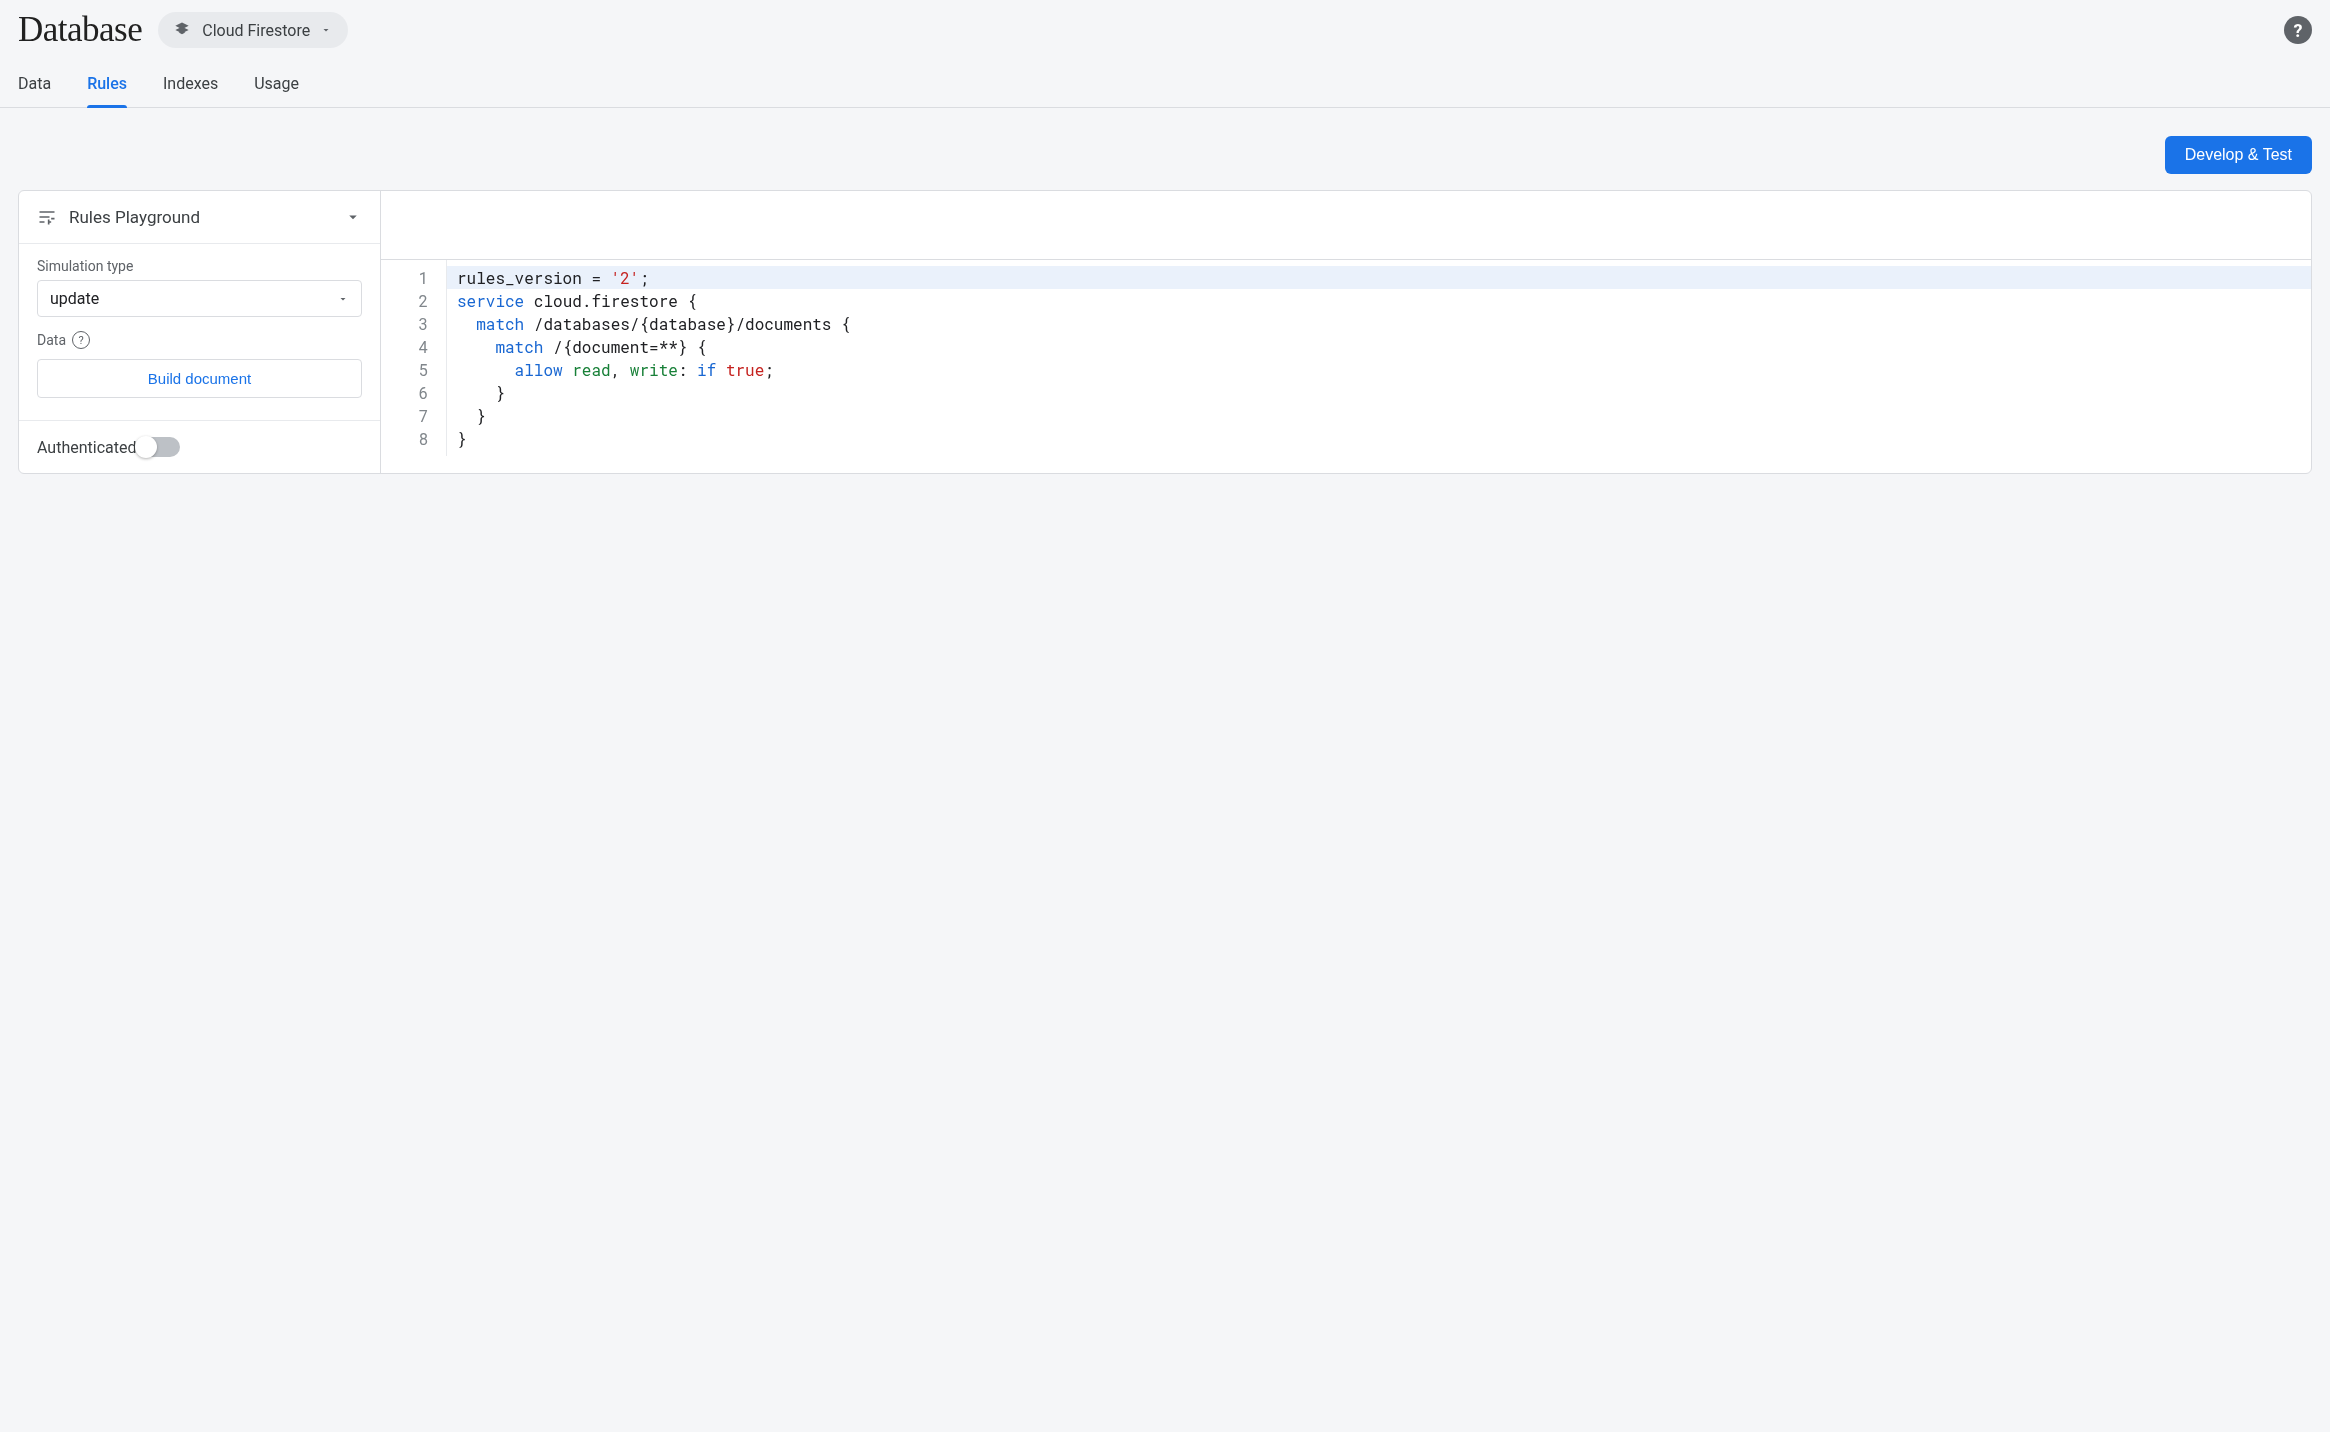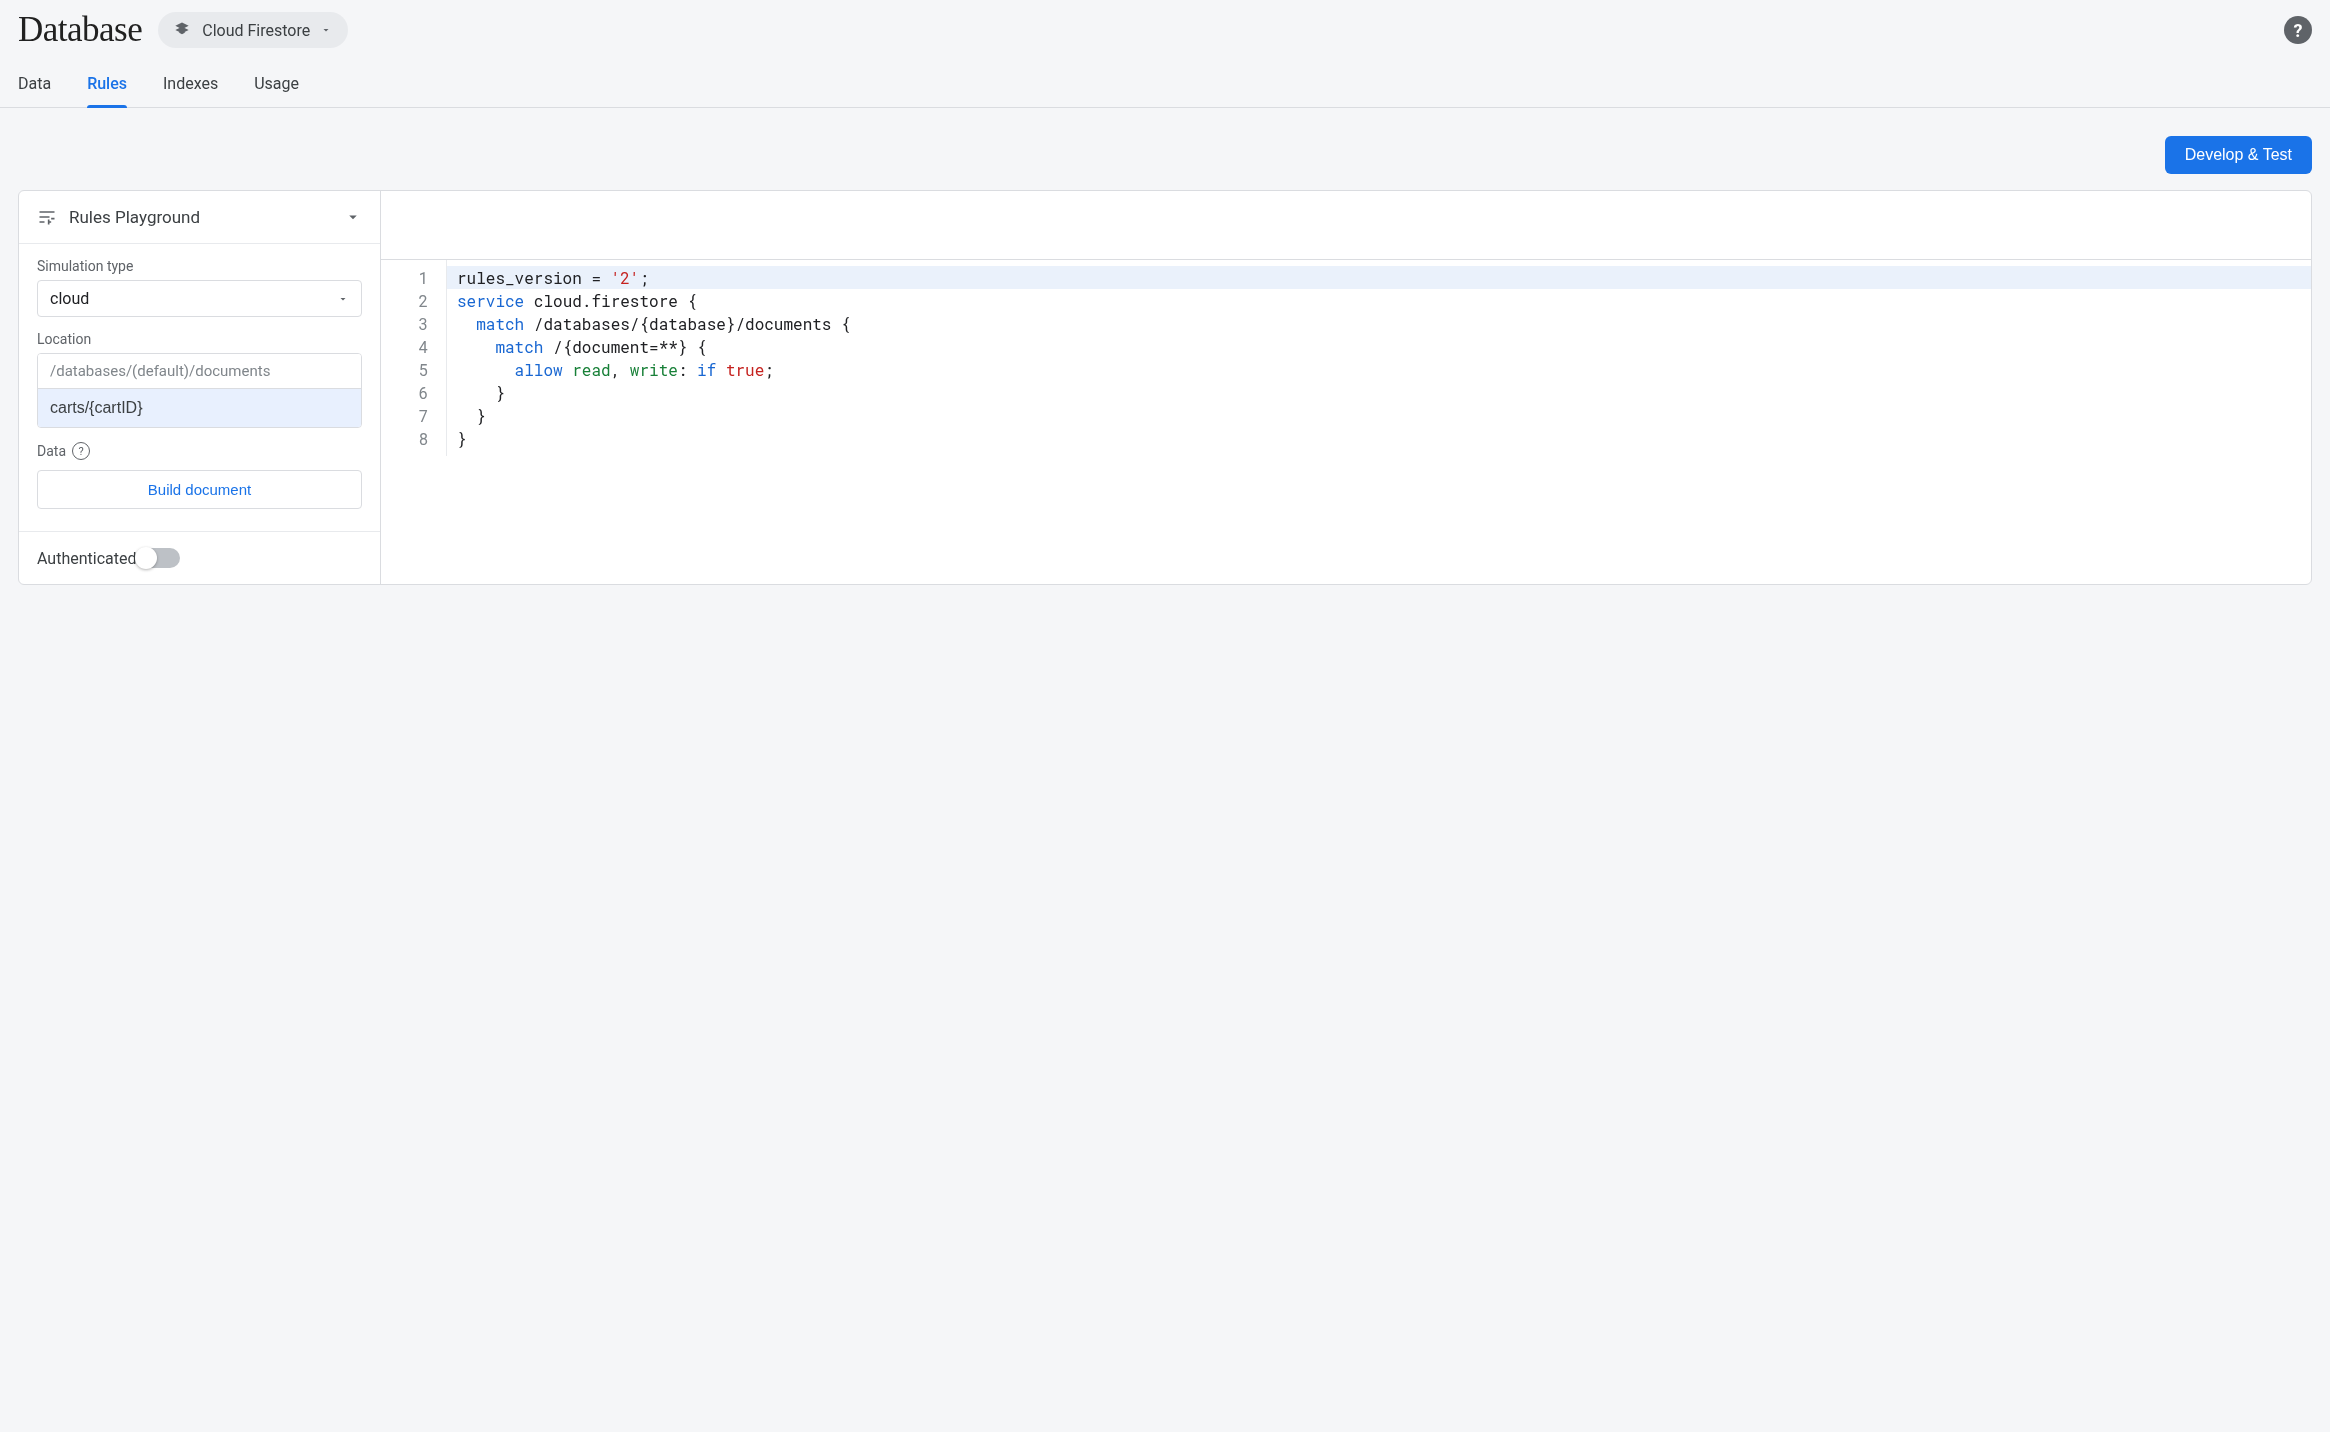--- a/index.html
+++ b/index.html
@@ -301,34 +301,27 @@
         </svg>
       <span class="title">Rules Playground</span>
       <svg class="chev" viewBox="0 0 24 24">
           <path d="M7 10l5 5 5-5z"></path>
         </svg>
     </div>
 
     <div class="sb-section">
       <div class="sb-label">Simulation type</div>
       <div class="sb-select">
-        <span>cloud</span>
+        <span>update</span>
         <svg viewBox="0 0 24 24">
             <path d="M7 10l5 5 5-5z"></path>
           </svg>
       </div>
     </div>
 
-    <div class="sb-section">
-      <div class="sb-label">Location</div>
-      <div class="loc-box">
-        <div class="loc-prefix">/databases/(default)/documents</div>
-        <input class="loc-input" value="carts/{cartID}" style="">
-      </div>
-    </div>
 
     <div class="sb-section">
       <div class="sb-label">
         <span>Data</span>
         <span class="help-q">?</span>
       </div>
       <button class="btn-outline">Build document</button>
     </div>
 
     <div class="divider"></div>

